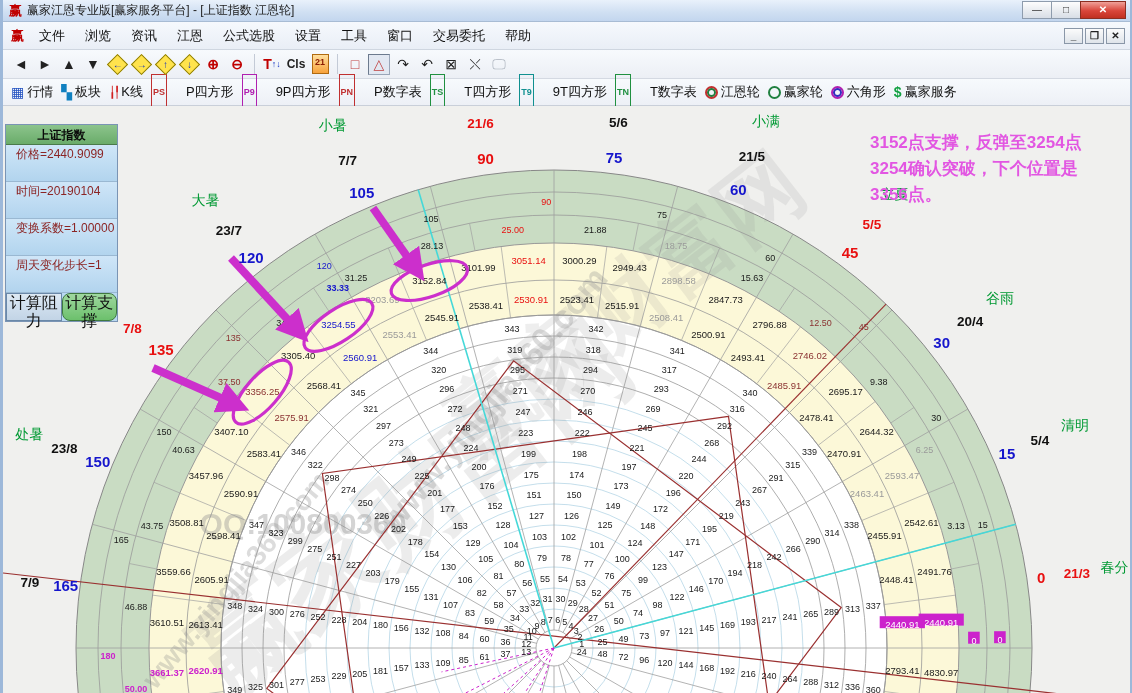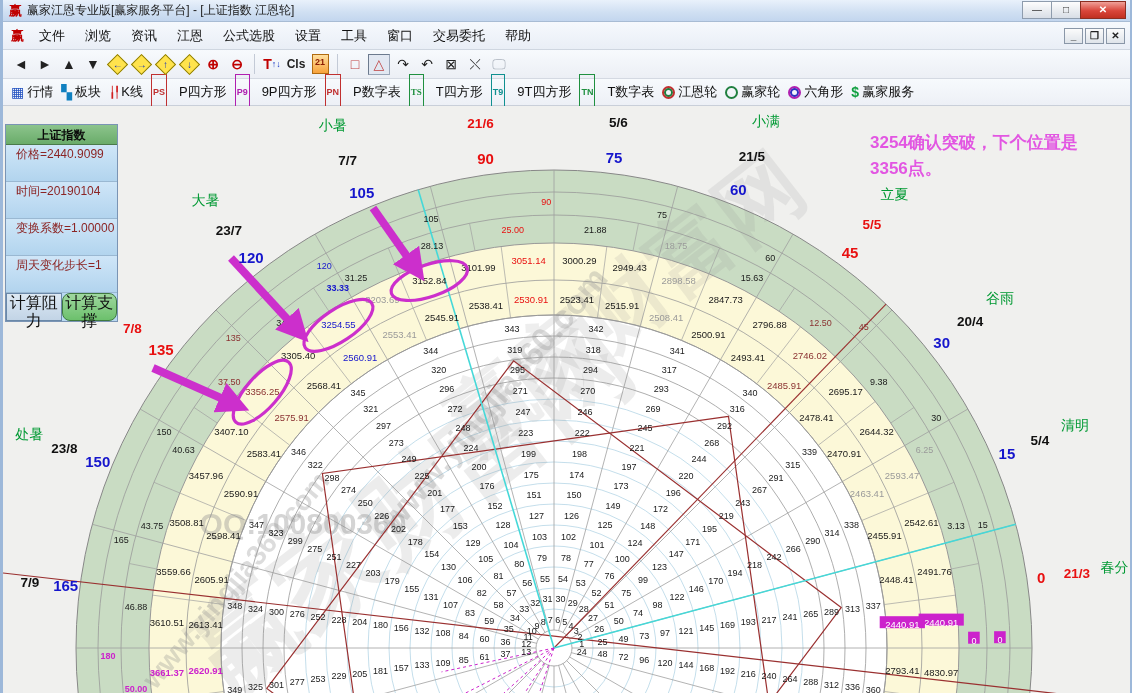--- a/index.html
+++ b/index.html
@@ -19,21 +19,21 @@
   
   .toolbar1 { height:29px; background:linear-gradient(#f7fafd,#eceff5); border-bottom:1px solid #d4d9e2; display:flex; align-items:center; padding:0 6px; }
   .ticon { width:22px; height:21px; display:inline-flex; align-items:center; justify-content:center; font-size:14px; margin:0 1px; color:#222; }
   .tsep { width:1px; height:20px; background:#c3cad6; margin:0 5px; }
   .diam { width:15px; height:15px; background:#ffe34d; border:1px solid #8a7a00; transform:rotate(45deg); display:inline-flex; align-items:center; justify-content:center; }
   .diam span { transform:rotate(-45deg); font-size:10px; font-weight:bold; color:#1030c0; }
   .pressed { border:1px solid #9aa6b8; border-top-color:#6c7a8e; border-left-color:#6c7a8e; background:#e2e8f2; }
   .cal { width:17px; height:20px; background:linear-gradient(#ffdf9e,#f7a23b); border:1px solid #b06a10; color:#8b1a00; font-size:9px; font-weight:bold; text-align:center; line-height:14px; }
   .toolbar2 { height:27px; background:linear-gradient(#f7fafd,#edf0f6); border-bottom:1px solid #c9cfd9; display:flex; align-items:center; padding:0 4px; }
   .tbtn { display:inline-flex; align-items:center; margin:0 4px; font-size:13px; color:#111; cursor:default; }
-  .tbtn .lbox { font-size:9px; font-weight:bold; border:1px solid; padding:12px 1px; margin-right:12px; line-height:11px; }
+  .tbtn .lbox { font-size:9px; font-weight:bold; border:1px solid; padding:12px 1px; margin-right:19px; line-height:11px; }
   .tbtn .circ { width:13px; height:13px; border-radius:50%; border:2px solid; margin-right:3px; display:inline-block; }
   
   .panel { position:absolute; left:2px; top:124px; width:113px; z-index:30; font-size:12px; border:1px solid #7a94b4; background:#b9d9f2; }
   .phead { background:linear-gradient(#8cc48c,#6aac6a); border-bottom:1px solid #4a7a4a; text-align:center; font-weight:bold; color:#0a0a0a; height:20px; line-height:20px; }
   .prow { height:37px; line-height:19px; padding-left:10px; color:#8b2525; border-bottom:1px solid #9ab8d2; background:linear-gradient(#cfe6f8,#b2d4ee); white-space:nowrap; overflow:hidden; }
   .pbtns { display:flex; }
   .pbtn { flex:1; height:28px; font-size:16px; border:1px solid #6a88a8; background:linear-gradient(#dde9f4,#c2d4e6); text-align:center; line-height:18px; color:#111; }
   .pbtn.green { background:linear-gradient(#9fd89f,#6cc06c); border-color:#3f7a3f;border-radius:8px; }
   
   .chart { position:absolute; left:0; top:106px; width:1127px; height:587px; background:#f0f0ee; overflow:hidden; }
@@ -126,21 +126,21 @@
       </span>
       <span class="tbtn">
         <span class="lbox" style="color: rgb(176, 32, 176); border-color: rgb(176, 32, 176);">P9</span>
         <span>9P四方形</span>
       </span>
       <span class="tbtn">
         <span class="lbox" style="color: rgb(192, 48, 48); border-color: rgb(192, 48, 48);">PN</span>
         <span>P数字表</span>
       </span>
       <span class="tbtn">
-        <span class="lbox" style="color: rgb(32, 144, 64); border-color: rgb(32, 144, 64); font-family: Liberation Serif, serif;">TS</span>
+        <span class="lbox" style="color: rgb(32, 144, 64); border-color: rgb(32, 144, 64);">TS</span>
         <span>T四方形</span>
       </span>
       <span class="tbtn">
         <span class="lbox" style="color: rgb(16, 144, 144); border-color: rgb(16, 144, 144);">T9</span>
         <span>9T四方形</span>
       </span>
       <span class="tbtn">
         <span class="lbox" style="color: rgb(32, 144, 64); border-color: rgb(32, 144, 64);">TN</span>
         <span>T数字表</span>
       </span>
@@ -622,17 +622,18 @@
         <text x="1072.0" y="323.8" text-anchor="middle" font-size="14" fill="#009933" font-weight="normal" font-family="Liberation Sans,sans-serif">清明</text>
         <text x="997.0" y="196.5" text-anchor="middle" font-size="14" fill="#009933" font-weight="normal" font-family="Liberation Sans,sans-serif">谷雨</text>
         <text x="891.6" y="93.0" text-anchor="middle" font-size="14" fill="#009933" font-weight="normal" font-family="Liberation Sans,sans-serif">立夏</text>
         <text x="763.0" y="20.2" text-anchor="middle" font-size="14" fill="#009933" font-weight="normal" font-family="Liberation Sans,sans-serif">小满</text>
         <text x="329.8" y="24.0" text-anchor="middle" font-size="14" fill="#009933" font-weight="normal" font-family="Liberation Sans,sans-serif">小暑</text>
         <text x="202.5" y="99.0" text-anchor="middle" font-size="14" fill="#009933" font-weight="normal" font-family="Liberation Sans,sans-serif">大暑</text>
         <text x="99.0" y="204.4" text-anchor="middle" font-size="14" fill="#009933" font-weight="normal" font-family="Liberation Sans,sans-serif">立秋</text>
         <text x="26.2" y="333.0" text-anchor="middle" font-size="14" fill="#009933" font-weight="normal" font-family="Liberation Sans,sans-serif">处暑</text>
       </svg>
     <div class="anno">
+      <div>3152点支撑，反弹至3254点</div>
       <div>3254确认突破，下个位置是</div>
       <div>3356点。</div>
     </div>
   </div>
 </div>
 
 </body></html>

